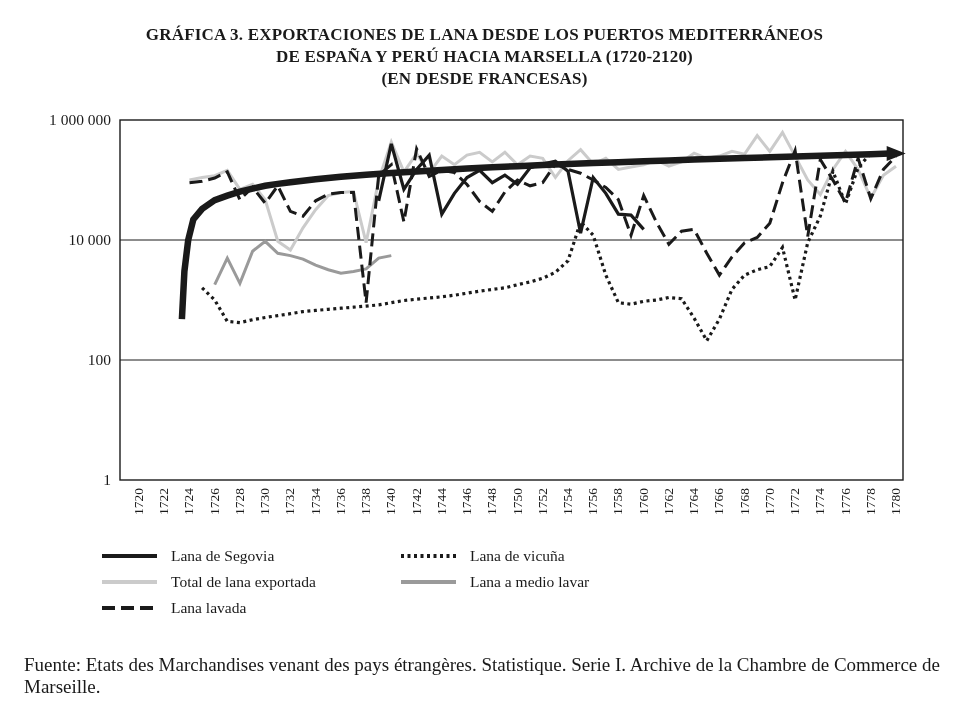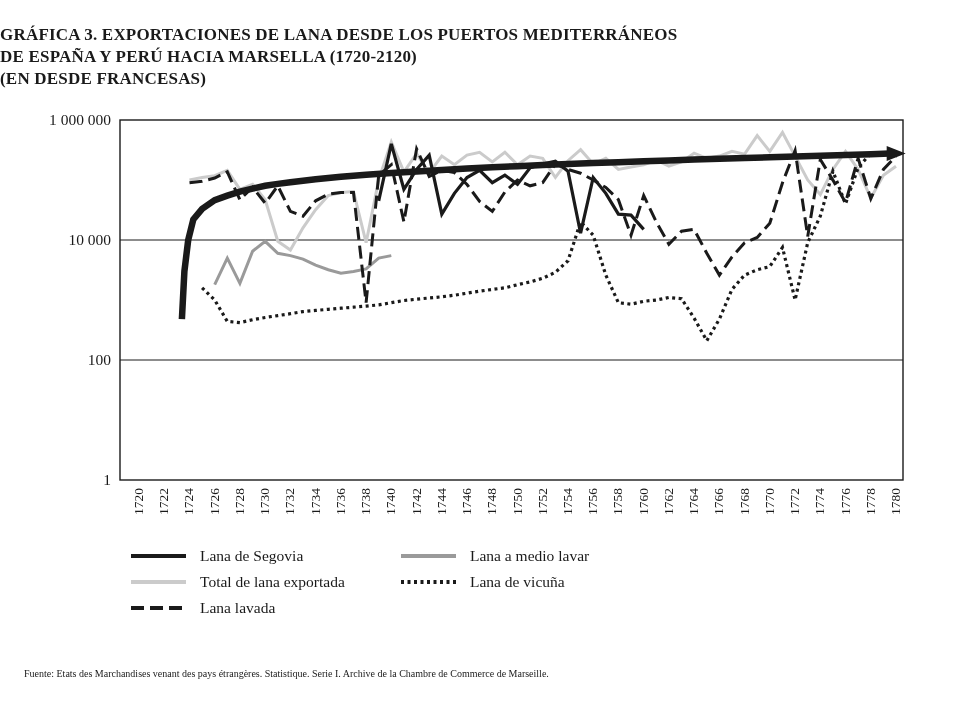--- a/index.html
+++ b/index.html
@@ -1,27 +1,27 @@
 <!DOCTYPE html>
 <html><head>
 <meta charset="utf-8">
 <style>
   html,body{margin:0;padding:0;background:#ffffff;}
   #page{position:relative;width:969px;height:711px;background:#fff;overflow:hidden;
         font-family:"Liberation Serif", serif;color:#1a1a1a;}
-  #title-block{position:absolute;top:24px;left:0;width:969px;
+  #title-block{position:absolute;top:24px;left:0;width:969px;text-align:center;
         font-size:17px;font-weight:600;letter-spacing:.2px;line-height:22px;}
   #chart-svg{position:absolute;top:0;left:0;}
   .legend{position:absolute;top:543px;}
-  #legend-col-left{left:130px;}
+  #legend-col-left{left:101px;}
   #legend-col-right{left:400px;}
   .legend-item{display:flex;align-items:center;height:26px;}
   .legend-sample{width:58px;height:12px;flex:0 0 58px;}
   .legend-label{margin-left:12px;font-size:15.5px;white-space:nowrap;}
-  #source-note{position:absolute;top:668px;left:24px;width:930px;font-size:10px;}
+  #source-note{position:absolute;top:654px;left:24px;width:930px;font-size:19px;}
 </style>
 </head>
 <body>
 
 <div id="page">
 
   <div id="title-block">
     <div>GRÁFICA 3. EXPORTACIONES DE LANA DESDE LOS PUERTOS MEDITERRÁNEOS</div>
     <div>DE ESPAÑA Y PERÚ HACIA MARSELLA (1720-2120)</div>
     <div>(EN DESDE FRANCESAS)</div>
@@ -92,27 +92,27 @@
       <svg class="legend-sample">
           <line x1="1" y1="6" x2="56" y2="6" stroke="#1a1a1a" stroke-width="4.2" stroke-dasharray="13 6"></line>
         </svg>
       <span class="legend-label">Lana lavada</span>
     </div>
   </div>
 
   <div class="legend" id="legend-col-right">
     <div class="legend-item">
       <svg class="legend-sample">
+          <line x1="1" y1="6" x2="56" y2="6" stroke="#1a1a1a" stroke-width="4.2" stroke-dasharray="3 3.5"></line>
+        </svg>
+      <span class="legend-label">Lana de vicuña</span>
+    </div>
+    <div class="legend-item">
+      <svg class="legend-sample">
           <line x1="1" y1="6" x2="56" y2="6" stroke="#9a9a9a" stroke-width="4.2"></line>
         </svg>
       <span class="legend-label">Lana a medio lavar</span>
-    </div>
-    <div class="legend-item">
-      <svg class="legend-sample">
-          <line x1="1" y1="6" x2="56" y2="6" stroke="#1a1a1a" stroke-width="4.2" stroke-dasharray="3 3.5"></line>
-        </svg>
-      <span class="legend-label">Lana de vicuña</span>
     </div>
   </div>
 
   <div id="source-note">Fuente: Etats des Marchandises venant des pays étrangères. Statistique. Serie I. Archive de la Chambre de Commerce de Marseille.</div>
 
 </div>
 
 </body></html>

